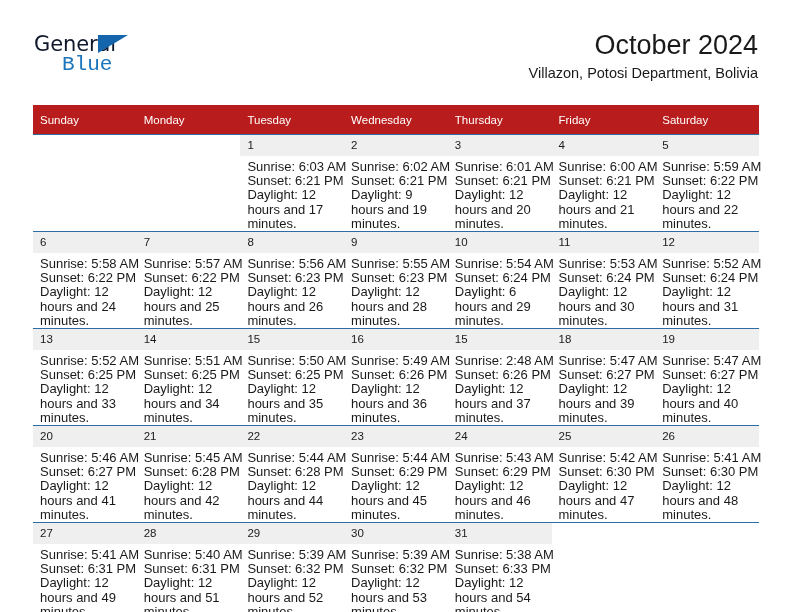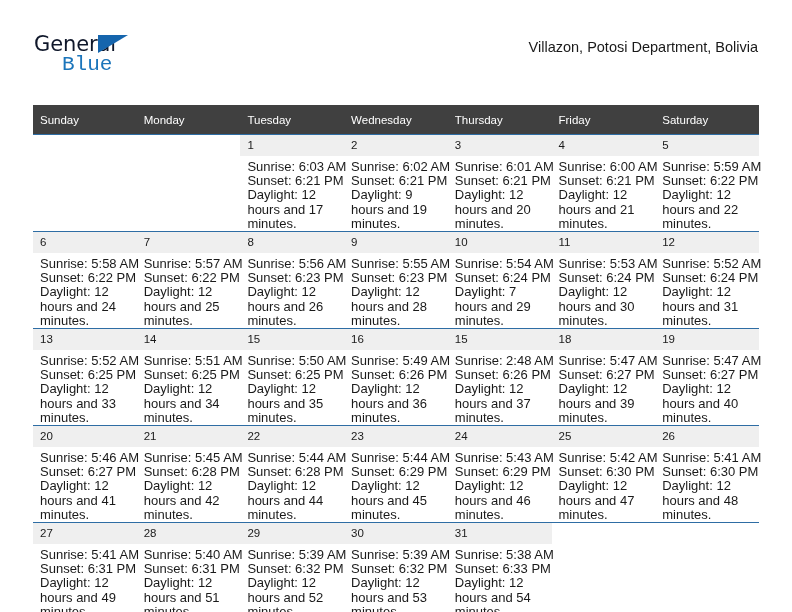--- a/index.html
+++ b/index.html
@@ -73,37 +73,37 @@
   .cal-title {
     font-size: 27px;
     color: #1a1a1a;
     line-height: 34px;
     white-space: nowrap;
   }
   .cal-subtitle {
     font-size: 14.5px;
     color: #1a1a1a;
     line-height: 22px;
-    margin-top: 8px;
+    margin-top: 0;
     white-space: nowrap;
   }
 
   
   .calendar {
     position: absolute;
     left: 33px;
     top: 105px;
     width: 726px;
     border-collapse: collapse;
     table-layout: fixed;
   }
   .calendar col { width: 103.71px; }
 
   .calendar thead th {
-    background: #404040;
+    background: #b91c1c;
     color: #ffffff;
     font-size: 11.5px;
     font-weight: normal;
     text-align: left;
     padding: 5px 0 5px 7px;
     height: 19px;
     vertical-align: middle;
     border: none;
   }
 
@@ -151,20 +151,21 @@
 
   <div class="header">
 
     <div class="logo">
       <span class="logo-general">General</span>
       <span class="logo-tri"></span>
       <span class="logo-blue">Blue</span>
     </div>
 
     <div class="title-block">
+      <div class="cal-title">October 2024</div>
       <div class="cal-subtitle">Villazon, Potosi Department, Bolivia</div>
     </div>
 
   </div>
 
   <table class="calendar">
     <colgroup>
       <col>
         <col>
         <col>
@@ -264,21 +265,21 @@
               <div>Sunrise: 5:55 AM</div>
               <div>Sunset: 6:23 PM</div>
               <div class="wrap">Daylight: 12 hours and 28 minutes.</div>
             </div>
           </td>
           <td>
             <span class="daynum">10</span>
             <div class="info">
               <div>Sunrise: 5:54 AM</div>
               <div>Sunset: 6:24 PM</div>
-              <div class="wrap">Daylight: 7 hours and 29 minutes.</div>
+              <div class="wrap">Daylight: 6 hours and 29 minutes.</div>
             </div>
           </td>
           <td>
             <span class="daynum">11</span>
             <div class="info">
               <div>Sunrise: 5:53 AM</div>
               <div>Sunset: 6:24 PM</div>
               <div class="wrap">Daylight: 12 hours and 30 minutes.</div>
             </div>
           </td>

